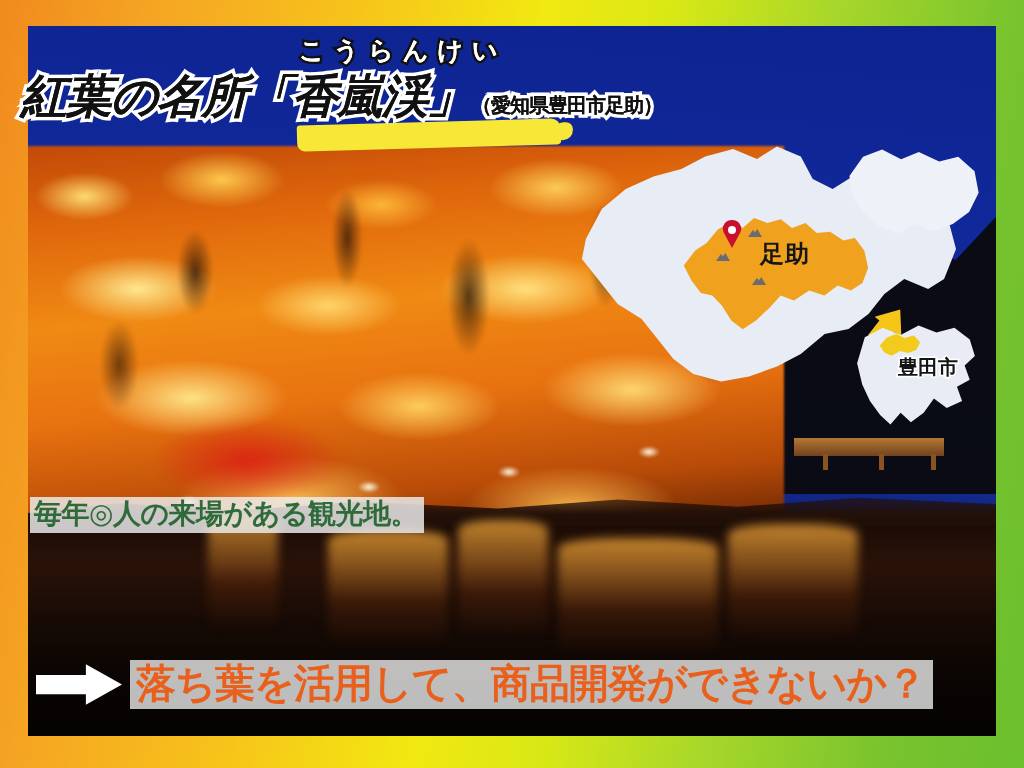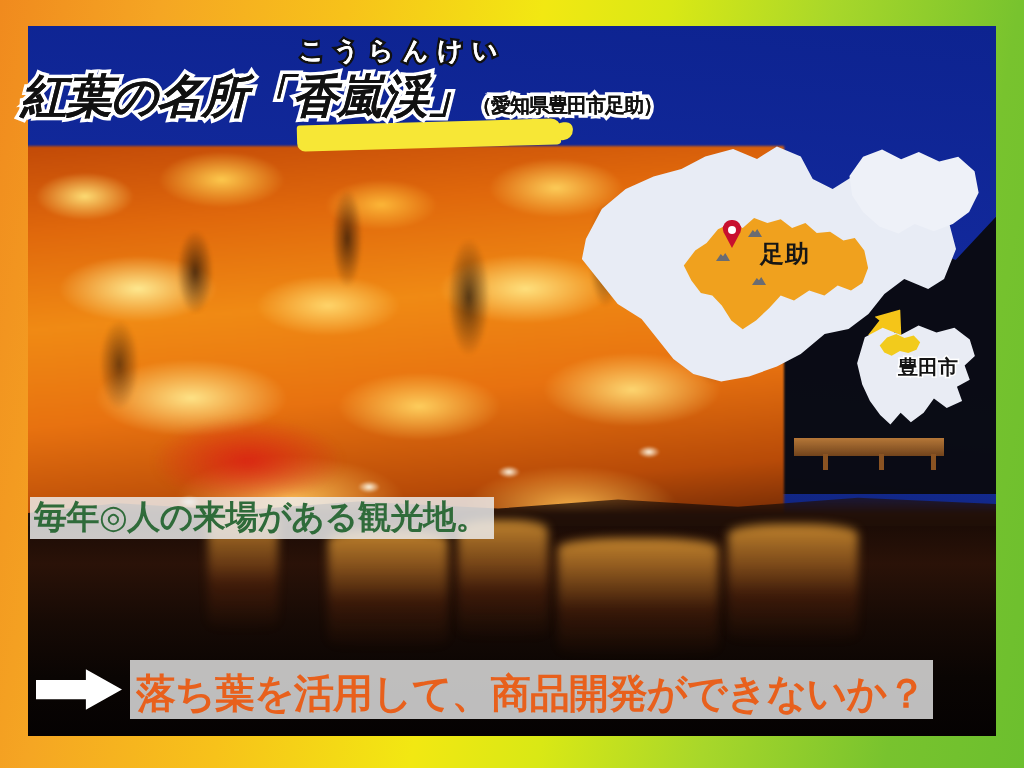--- a/index.html
+++ b/index.html
@@ -350,21 +350,21 @@
   #body-text {
     position: absolute;
     left: 30px;
     top: 497px;
     width: 900px;
   }
   .btline {
     display: inline-block;
     background: rgba(236,236,236,.84);
     color: #2f6b3a;
-    font-size: 33px;
+    font-size: 28px;
     font-weight: 700;
     line-height: 1.14;
     padding: 1px 6px 3px 4px;
     white-space: nowrap;
     letter-spacing: -.5px;
   }
   .btrow { margin-bottom: 2px; }
 
   
   #callout {
@@ -381,21 +381,21 @@
     clip-path: polygon(0% 28%, 58% 28%, 58% 4%, 100% 50%, 58% 96%, 58% 72%, 0% 72%);
     flex: 0 0 auto;
   }
   .callout-text {
     margin-left: 8px;
     background: rgba(236,236,236,.80);
     color: #e8601c;
     font-size: 40px;
     font-weight: 700;
     line-height: 1.08;
-    padding: 12px 8px 4px 6px;
+    padding: 2px 8px 4px 6px;
     white-space: nowrap;
     letter-spacing: -1px;
   }
 </style>
 </head>
 <body>
 
 <div id="slide">
 
   <div id="photo">

